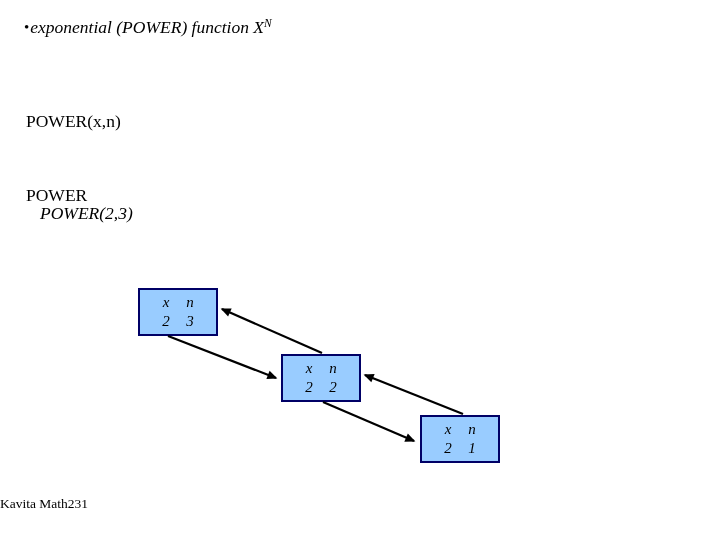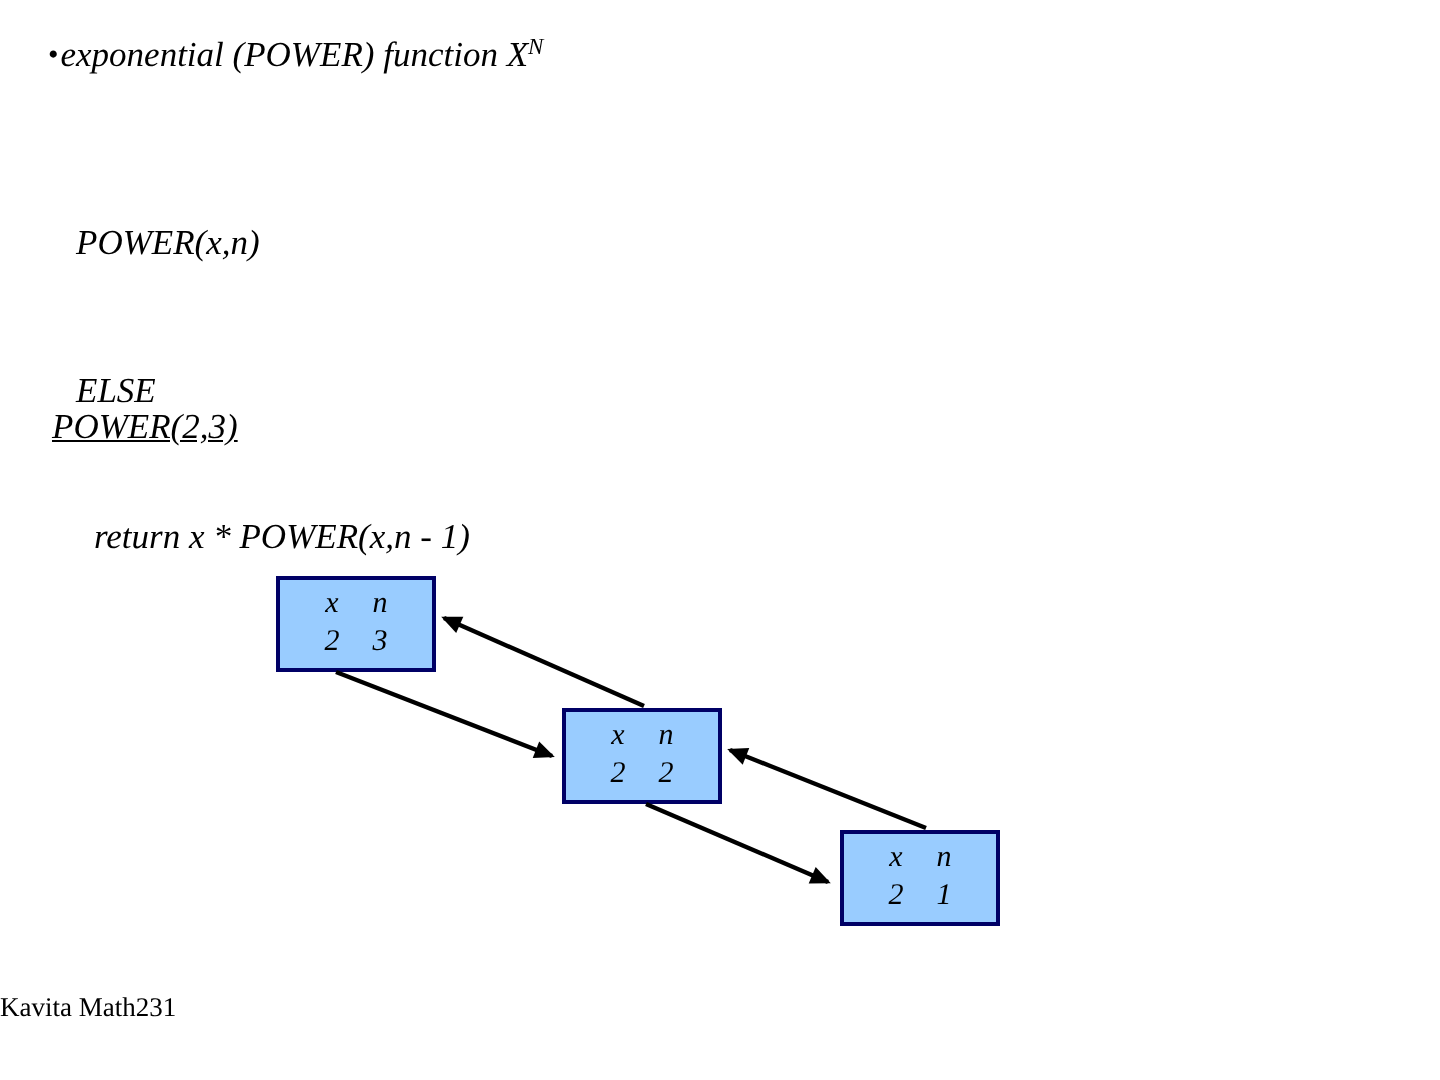--- a/index.html
+++ b/index.html
@@ -35,37 +35,35 @@
     vertical-align: 1px;
   }
   .title-line sup {
     font-size: 11.5px;
     vertical-align: 6px;
     line-height: 0;
   }
   
   .code-block {
     position: absolute;
-    left: 38px;
+    left: 26px;
     top: 60px;
-    font-style: italic;
     font-size: 17.5px;
     line-height: 24.5px;
     white-space: pre;
   }
   .code-line.indent-a { padding-left: 16px; }
   .code-line.indent-b { padding-left: 9px; }
   .call-example {
     position: absolute;
-    left: 26px;
+    left: 40px;
     top: 203px;
     font-style: italic;
     font-size: 17.5px;
     white-space: nowrap;
-    text-decoration: underline;
   }
   
   .frame {
     position: absolute;
     width: 80px;
     height: 48px;
     background: var(--box-fill);
     border: 2px solid var(--box-border);
     display: flex;
     flex-direction: column;
@@ -103,22 +101,21 @@
 </style>
 </head>
 <body>
 
 <div class="slide">
 
   <div class="title-line"><span class="bullet">•</span><span>exponential (POWER) function X</span><sup>N</sup></div>
 
   <div class="code-block">
     <div class="code-line">POWER(x,n)</div>
-    <div class="code-line">ELSE</div>
-    <div class="code-line indent-b">return x * POWER(x,n - 1)</div>
+    <div class="code-line">POWER</div>
   </div>
 
   <div class="call-example">POWER(2,3)</div>
 
   <div class="frame" id="frame-1">
     <div class="frame-row">
       <span>x</span>
       <span>n</span>
     </div>
     <div class="frame-row">

